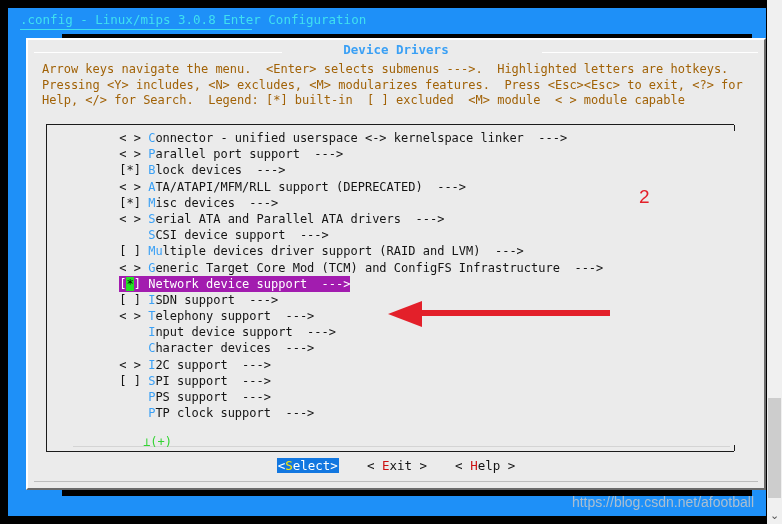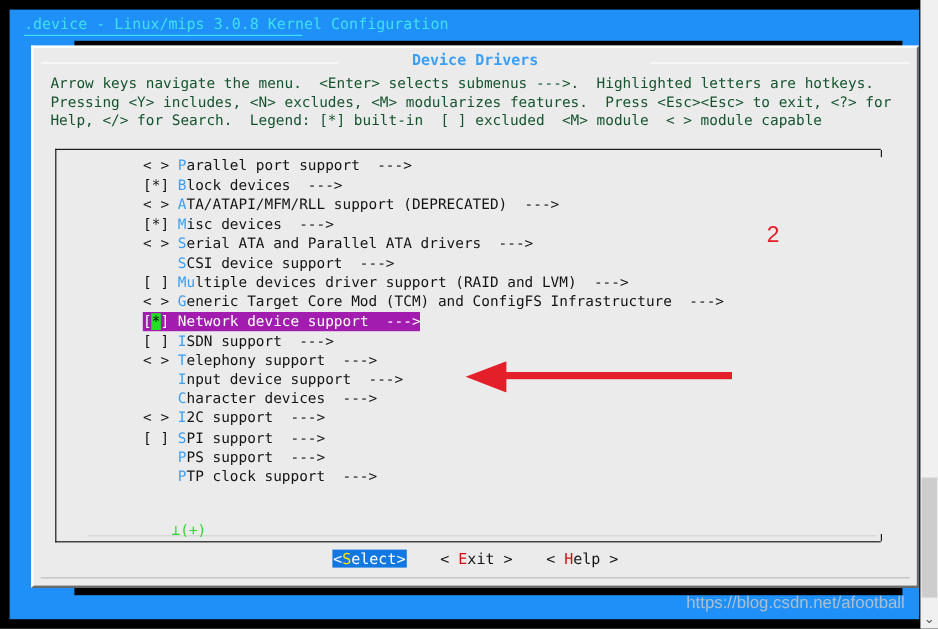--- a/index.html
+++ b/index.html
@@ -57,21 +57,21 @@
     width:216px;
   }
   #dlg-title{
     position:absolute;left:0;right:0;top:0;text-align:center;
     color:#3aa0f5;font-size:12.5px;line-height:16px;
     font-weight:bold;
   }
   
   #help{
     position:absolute;left:14px;top:22px;right:10px;
-    color:#14532d;font-size:12px;line-height:15.5px;
+    color:#a16207;font-size:12px;line-height:15.5px;
     white-space:pre;
   }
   
   #menubox{
     position:absolute;left:18px;top:84px;width:688px;height:328px;
     border:1px solid #1b1b1b;
     border-right:none;
     background:#ebebeb;
     box-sizing:border-box;
   }
@@ -148,41 +148,42 @@
   #scrolldown{
     position:absolute;left:0;bottom:2px;width:15px;text-align:center;
     color:#555;font-size:11px;font-family:"Liberation Sans",sans-serif;
   }
 </style>
 </head>
 <body>
 
 <div id="terminal">
 
-  <div id="term-title">.device - Linux/mips 3.0.8 Kernel Configuration</div>
+  <div id="term-title">.config - Linux/mips 3.0.8 Enter Configuration</div>
   <div id="term-title-underline"></div>
 
   <div id="term-black"></div>
 
   <div id="dialog">
 
     <div id="dlg-titlebar">
       <div id="dlg-rule-left"></div>
       <div id="dlg-rule-right"></div>
       <div id="dlg-title">Device Drivers</div>
     </div>
 
     <div id="help"><span>Arrow keys navigate the menu.  &lt;Enter&gt; selects submenus ---&gt;.  Highlighted letters are hotkeys.</span>
 <span>Pressing &lt;Y&gt; includes, &lt;N&gt; excludes, &lt;M&gt; modularizes features.  Press &lt;Esc&gt;&lt;Esc&gt; to exit, &lt;?&gt; for</span>
 <span>Help, &lt;/&gt; for Search.  Legend: [*] built-in  [ ] excluded  &lt;M&gt; module  &lt; &gt; module capable</span></div>
 
     <div id="menubox">
       <div id="menubox-rightcap-top"></div>
       <div id="menubox-rightcap-bot"></div>
       <div id="menulist">
+          <div class="menu-row"><span>          </span><span class="tag">&lt; &gt; </span><span class="hk">C</span><span>onnector - unified userspace &lt;-&gt; kernelspace linker  ---&gt;</span></div>
           <div class="menu-row"><span>          </span><span class="tag">&lt; &gt; </span><span class="hk">P</span><span>arallel port support  ---&gt;</span></div>
           <div class="menu-row"><span>          </span><span class="tag">[*] </span><span class="hk">B</span><span>lock devices  ---&gt;</span></div>
           <div class="menu-row"><span>          </span><span class="tag">&lt; &gt; </span><span class="hk">A</span><span>TA/ATAPI/MFM/RLL support (DEPRECATED)  ---&gt;</span></div>
           <div class="menu-row"><span>          </span><span class="tag">[*] </span><span class="hk">M</span><span>isc devices  ---&gt;</span></div>
           <div class="menu-row"><span>          </span><span class="tag">&lt; &gt; </span><span class="hk">S</span><span>erial ATA and Parallel ATA drivers  ---&gt;</span></div>
           <div class="menu-row"><span>          </span><span class="tag">    </span><span class="hk">S</span><span>CSI device support  ---&gt;</span></div>
           <div class="menu-row"><span>          </span><span class="tag">[ ] </span><span class="hk">Mu</span><span>ltiple devices driver support (RAID and LVM)  ---&gt;</span></div>
           <div class="menu-row"><span>          </span><span class="tag">&lt; &gt; </span><span class="hk">G</span><span>eneric Target Core Mod (TCM) and ConfigFS Infrastructure  ---&gt;</span></div>
           <div class="menu-row"><span>          </span><span class="sel"><span>[</span><span class="star">*</span><span>] </span><span class="hk">N</span><span>etwork device support  ---&gt;</span></span></div>
           <div class="menu-row"><span>          </span><span class="tag">[ ] </span><span class="hk">I</span><span>SDN support  ---&gt;</span></div>

